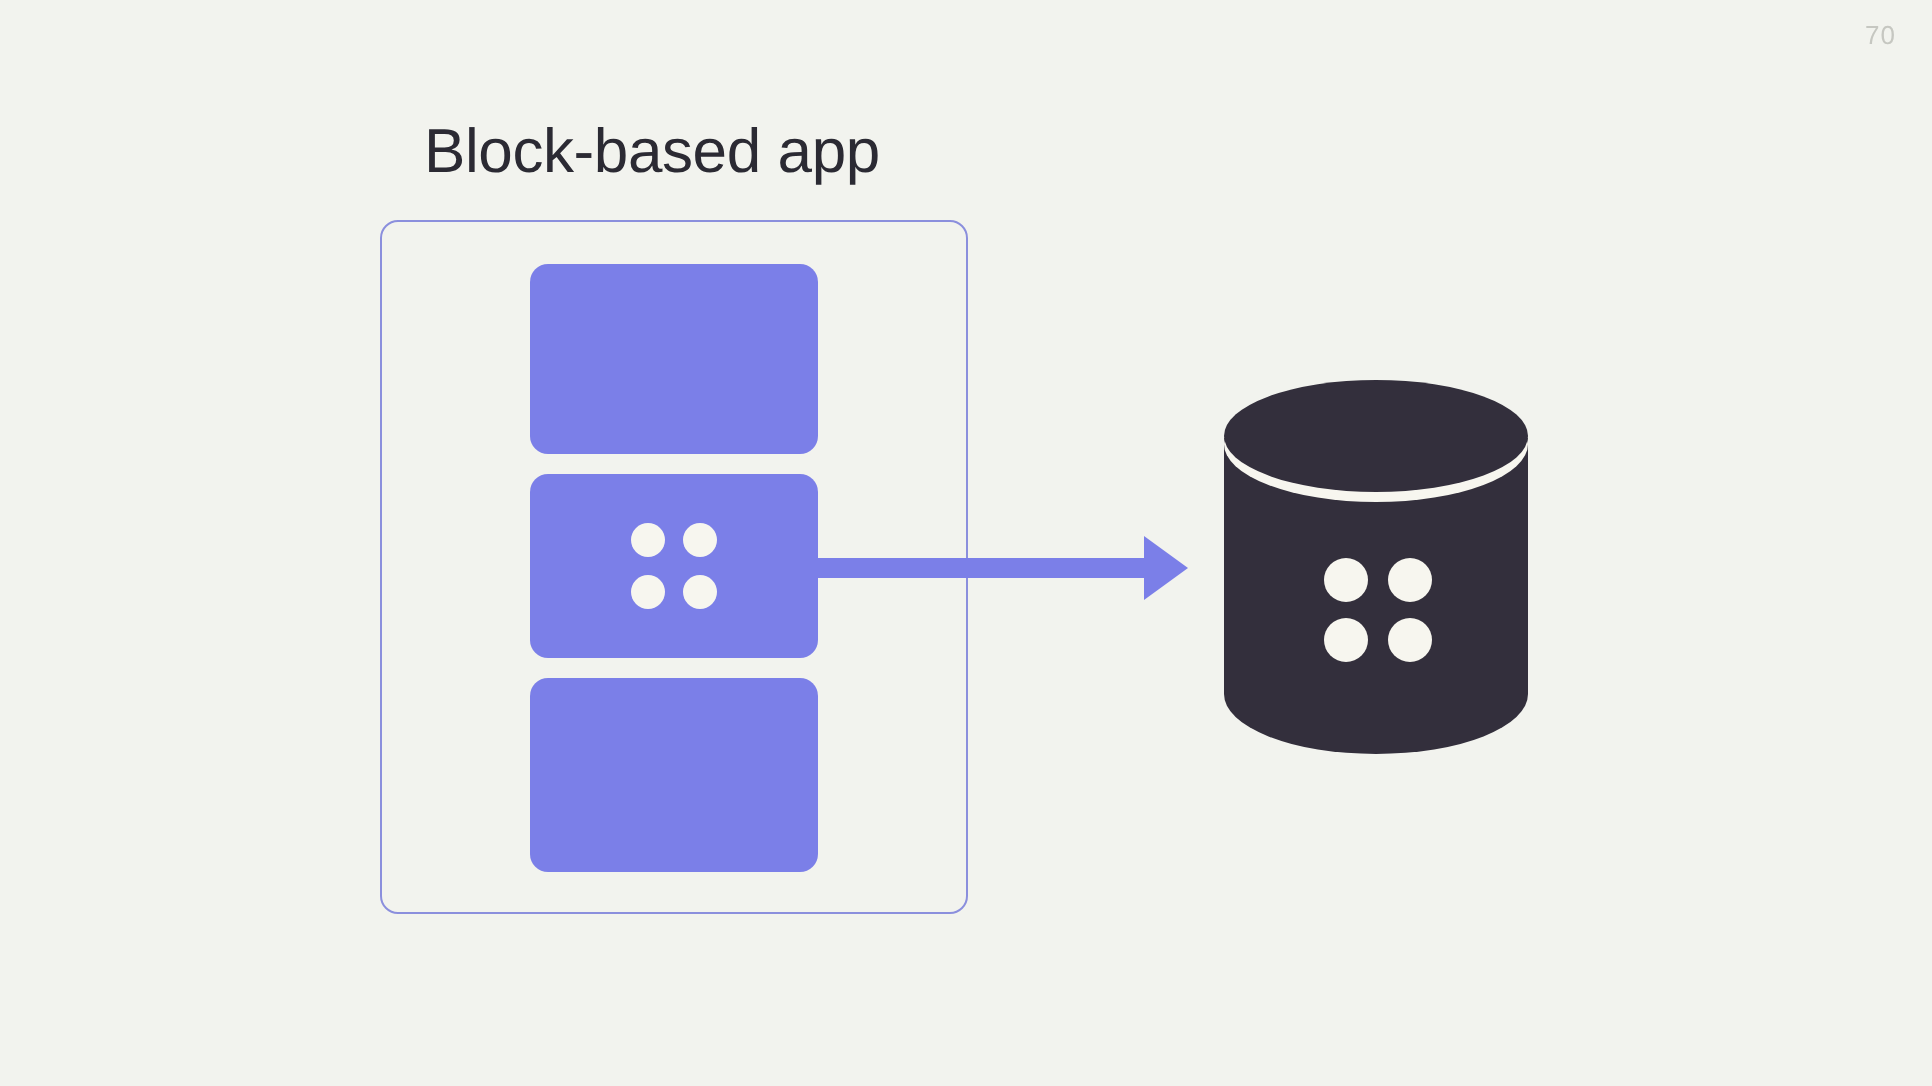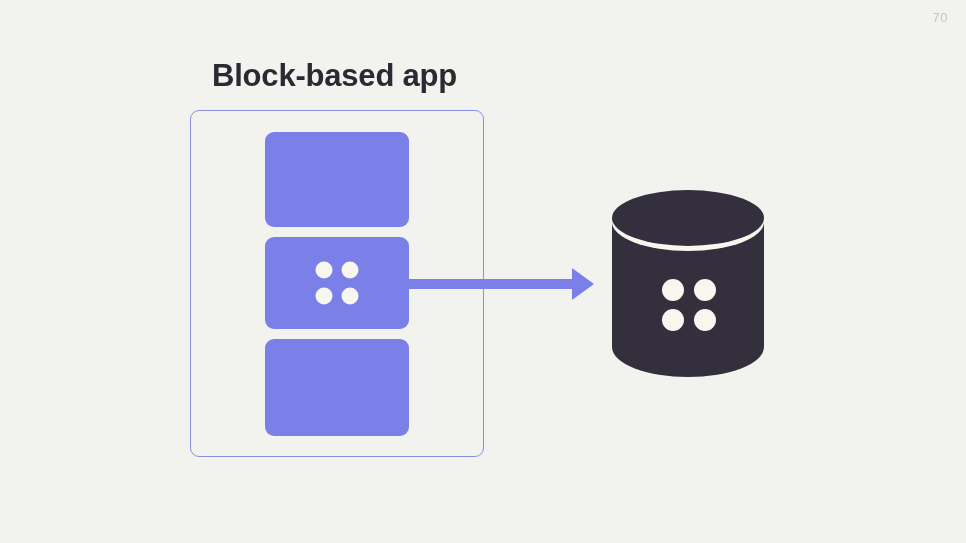--- a/index.html
+++ b/index.html
@@ -34,21 +34,21 @@
     font-family: "Liberation Sans", sans-serif;
     user-select: none;
   }
 
   
   .heading {
     position: absolute;
     color: #2b2a33;
     font-family: "Liberation Sans", sans-serif;
     font-size: 31px;
-    font-weight: 700;
+    font-weight: 400;
     letter-spacing: -0.2px;
     white-space: nowrap;
   }
   #app-title {
     left: 212px;
     top: 58px;
   }
   #store-title {
     left: 568px;
     top: 126px;

